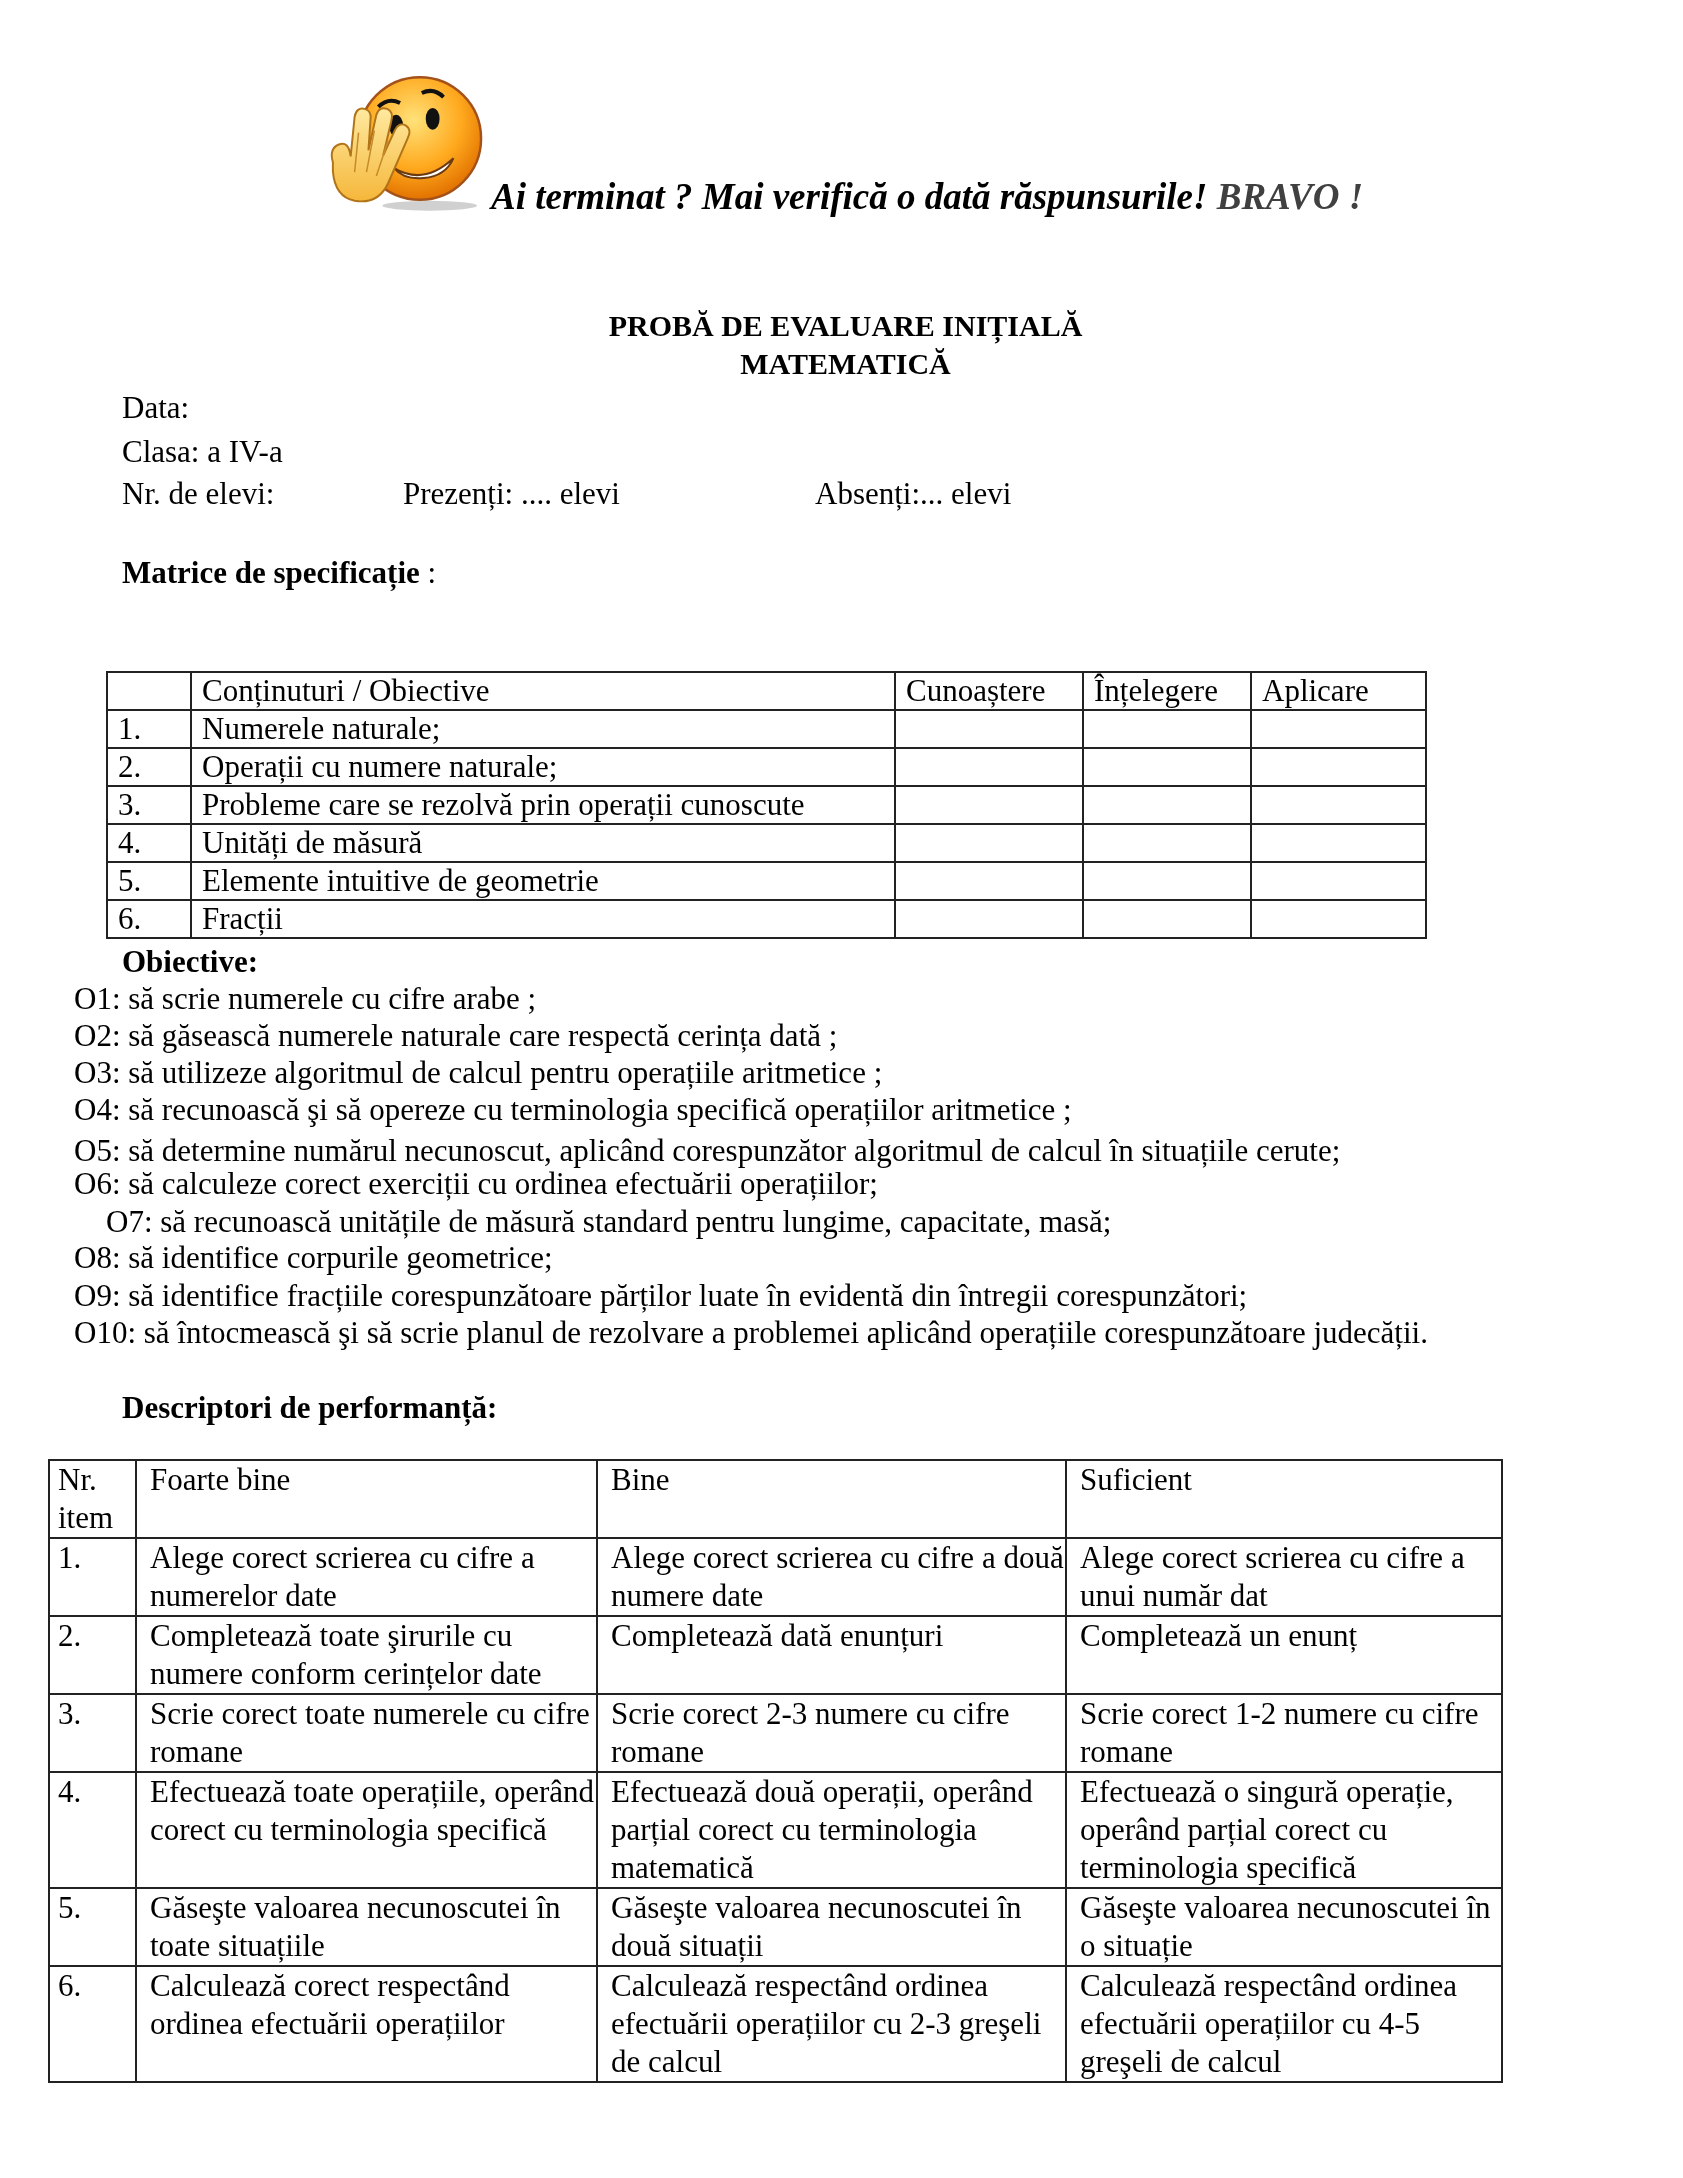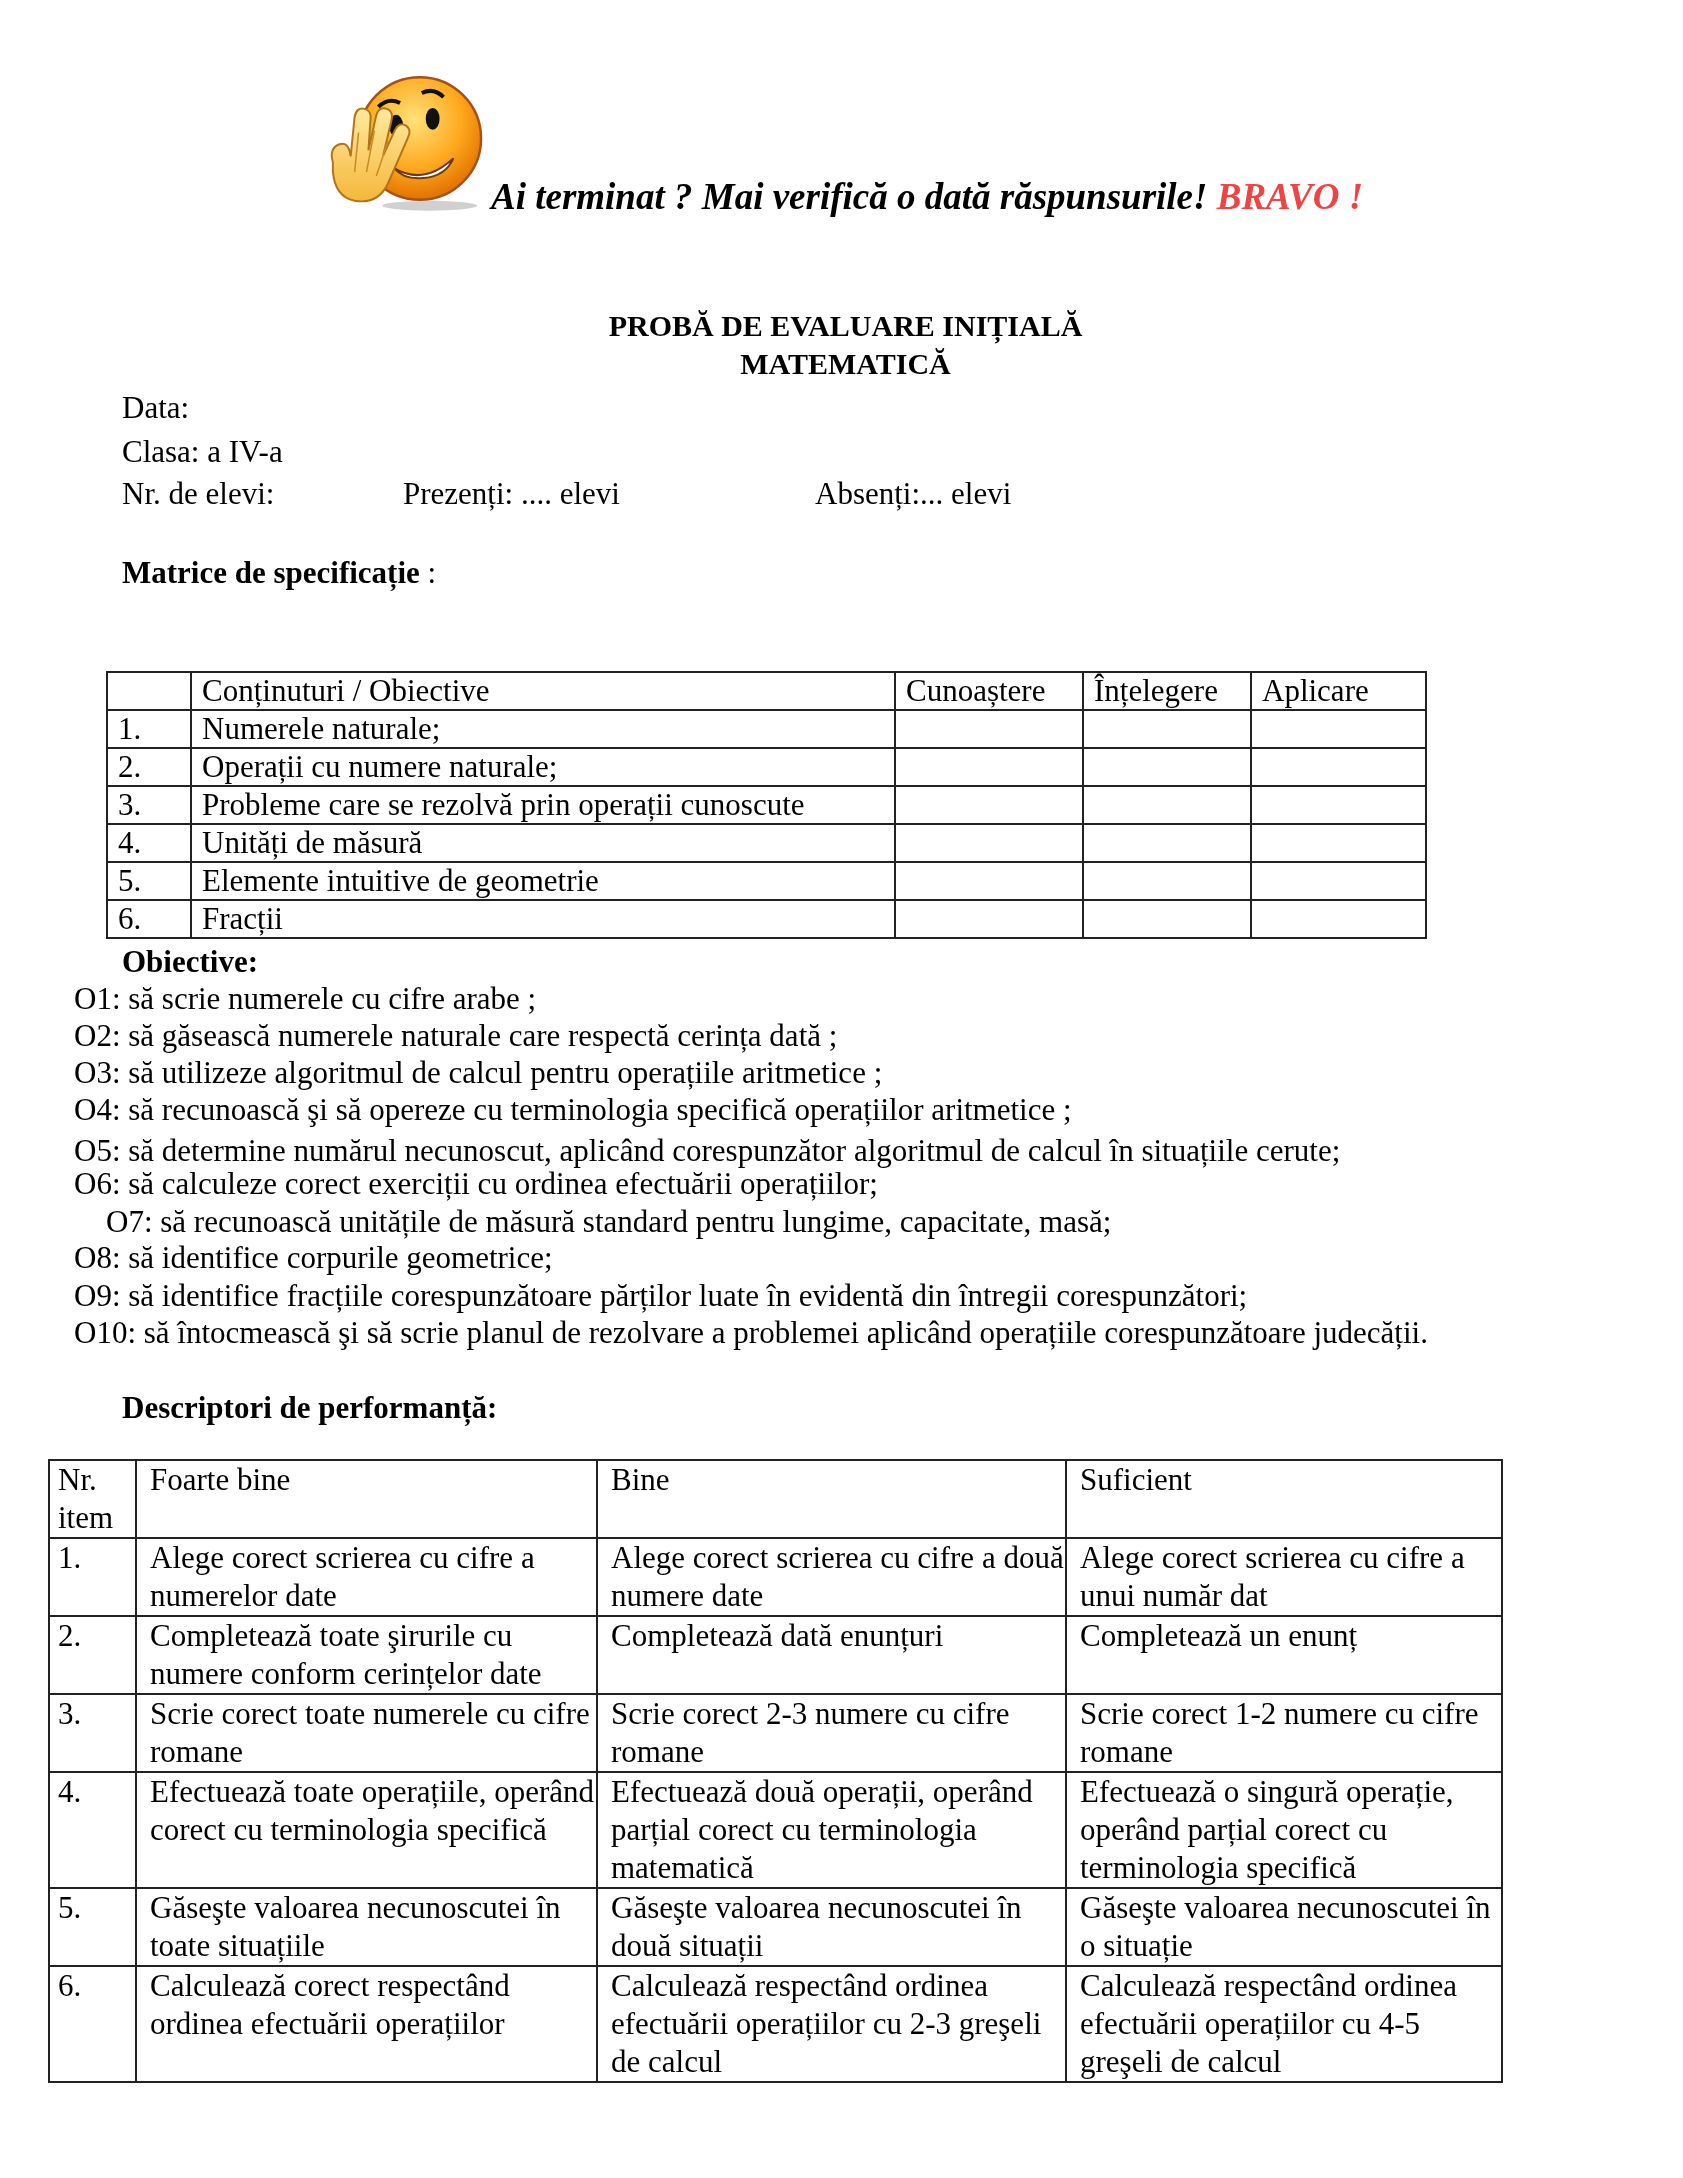--- a/index.html
+++ b/index.html
@@ -1,21 +1,21 @@
 <!DOCTYPE html>
 <html><head>
 <meta charset="utf-8">
 <style>
   html, body { margin:0; padding:0; background:#ffffff; }
   body { width:1683px; height:2178px; position:relative; overflow:hidden;
          font-family:"Liberation Serif", "DejaVu Serif", serif; color:#000; font-size:31px; }
   .abs { position:absolute; white-space:nowrap; line-height:1; }
   #emoji { position:absolute; left:323px; top:71px; width:163px; height:141px; }
   #motto { left:491px; top:178px; font-style:italic; font-weight:bold; font-size:37px; }
-  #motto .bravo { color:#ef4444; }
+  #motto .bravo { color:#404040; }
   .title { left:0; width:1691px; text-align:center; font-weight:bold; font-size:30px; }
   .bold { font-weight:bold; }
   table { position:absolute; border-collapse:collapse; table-layout:fixed; }
   td { border:2px solid #222; padding:0 0 0 10px; vertical-align:top; font-size:31px; line-height:37px; }
   #spec-table { left:106px; top:625px; width:1320px;margin-top:46px; }
   #spec-table td { height:35px; line-height:36px; padding-top:0; }
   #perf-table { left:48px; top:1459px; width:1453px; }
   #perf-table td { line-height:38px; padding-left:13px; }
   .obj { left:74px; font-size:31px; }
 </style>

